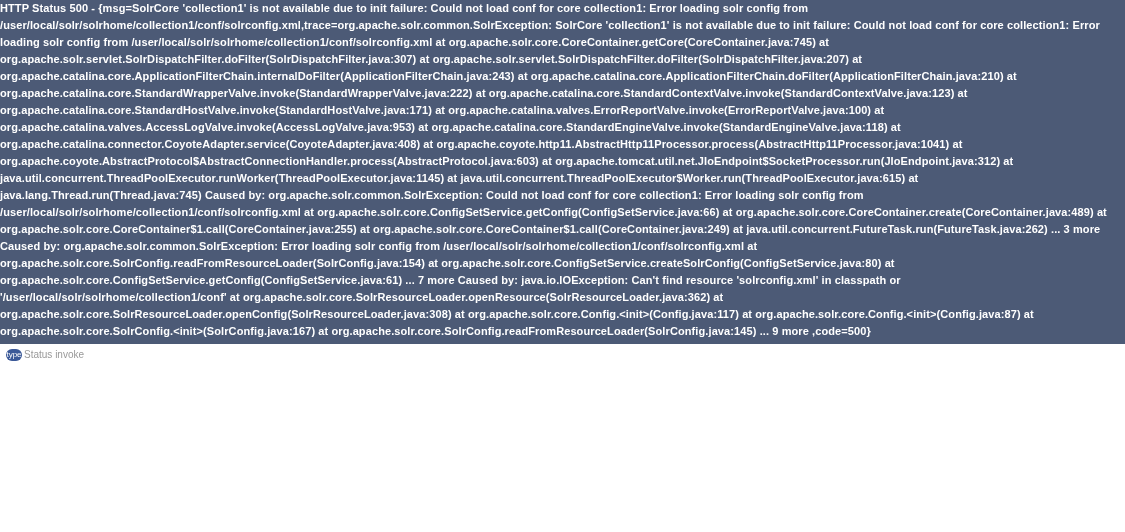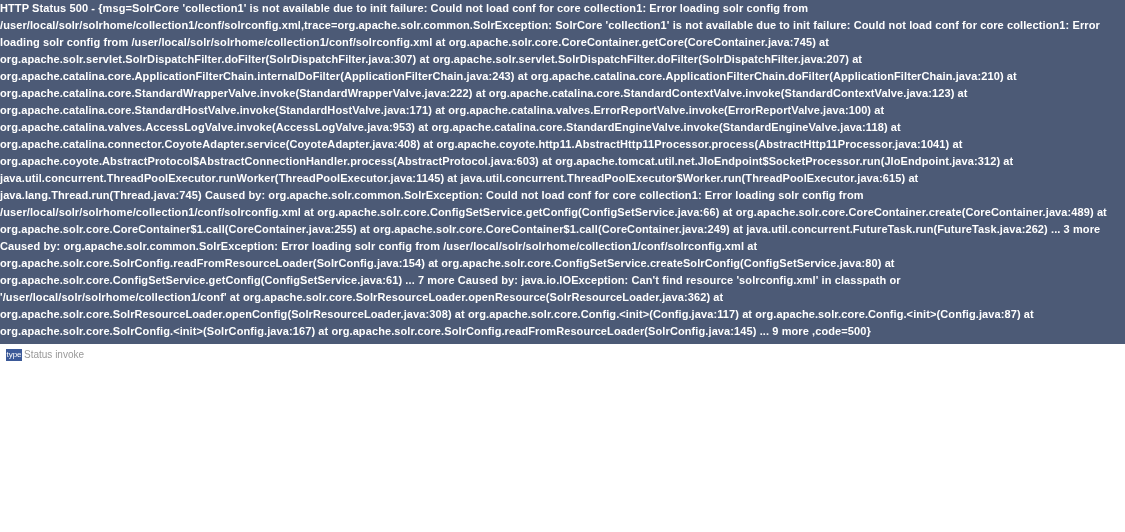--- a/index.html
+++ b/index.html
@@ -37,21 +37,21 @@
       display: inline-block;
       width: 16px;
       height: 12px;
       background: #3b5998;
       color: #fff;
       font-size: 8px;
       line-height: 12px;
       text-align: center;
       margin-right: 2px;
       vertical-align: middle;
-      border-radius: 0;
+      border-radius: 6px;
     }
   </style>
 </head>
 <body>
 
 
 
 <div class="error-block">HTTP Status 500 - {msg=SolrCore 'collection1' is not available due to init failure: Could not load conf for core collection1: Error loading solr config from /user/local/solr/solrhome/collection1/conf/solrconfig.xml,trace=org.apache.solr.common.SolrException: SolrCore 'collection1' is not available due to init failure: Could not load conf for core collection1: Error loading solr config from /user/local/solr/solrhome/collection1/conf/solrconfig.xml at org.apache.solr.core.CoreContainer.getCore(CoreContainer.java:745) at org.apache.solr.servlet.SolrDispatchFilter.doFilter(SolrDispatchFilter.java:307) at org.apache.solr.servlet.SolrDispatchFilter.doFilter(SolrDispatchFilter.java:207) at org.apache.catalina.core.ApplicationFilterChain.internalDoFilter(ApplicationFilterChain.java:243) at org.apache.catalina.core.ApplicationFilterChain.doFilter(ApplicationFilterChain.java:210) at org.apache.catalina.core.StandardWrapperValve.invoke(StandardWrapperValve.java:222) at org.apache.catalina.core.StandardContextValve.invoke(StandardContextValve.java:123) at org.apache.catalina.core.StandardHostValve.invoke(StandardHostValve.java:171) at org.apache.catalina.valves.ErrorReportValve.invoke(ErrorReportValve.java:100) at org.apache.catalina.valves.AccessLogValve.invoke(AccessLogValve.java:953) at org.apache.catalina.core.StandardEngineValve.invoke(StandardEngineValve.java:118) at org.apache.catalina.connector.CoyoteAdapter.service(CoyoteAdapter.java:408) at org.apache.coyote.http11.AbstractHttp11Processor.process(AbstractHttp11Processor.java:1041) at org.apache.coyote.AbstractProtocol$AbstractConnectionHandler.process(AbstractProtocol.java:603) at org.apache.tomcat.util.net.JIoEndpoint$SocketProcessor.run(JIoEndpoint.java:312) at java.util.concurrent.ThreadPoolExecutor.runWorker(ThreadPoolExecutor.java:1145) at java.util.concurrent.ThreadPoolExecutor$Worker.run(ThreadPoolExecutor.java:615) at java.lang.Thread.run(Thread.java:745) Caused by: org.apache.solr.common.SolrException: Could not load conf for core collection1: Error loading solr config from /user/local/solr/solrhome/collection1/conf/solrconfig.xml at org.apache.solr.core.ConfigSetService.getConfig(ConfigSetService.java:66) at org.apache.solr.core.CoreContainer.create(CoreContainer.java:489) at org.apache.solr.core.CoreContainer$1.call(CoreContainer.java:255) at org.apache.solr.core.CoreContainer$1.call(CoreContainer.java:249) at java.util.concurrent.FutureTask.run(FutureTask.java:262) ... 3 more Caused by: org.apache.solr.common.SolrException: Error loading solr config from /user/local/solr/solrhome/collection1/conf/solrconfig.xml at org.apache.solr.core.SolrConfig.readFromResourceLoader(SolrConfig.java:154) at org.apache.solr.core.ConfigSetService.createSolrConfig(ConfigSetService.java:80) at org.apache.solr.core.ConfigSetService.getConfig(ConfigSetService.java:61) ... 7 more Caused by: java.io.IOException: Can't find resource 'solrconfig.xml' in classpath or '/user/local/solr/solrhome/collection1/conf' at org.apache.solr.core.SolrResourceLoader.openResource(SolrResourceLoader.java:362) at org.apache.solr.core.SolrResourceLoader.openConfig(SolrResourceLoader.java:308) at org.apache.solr.core.Config.&lt;init&gt;(Config.java:117) at org.apache.solr.core.Config.&lt;init&gt;(Config.java:87) at org.apache.solr.core.SolrConfig.&lt;init&gt;(SolrConfig.java:167) at org.apache.solr.core.SolrConfig.readFromResourceLoader(SolrConfig.java:145) ... 9 more ,code=500}</div>
 
 <div class="status-report">

